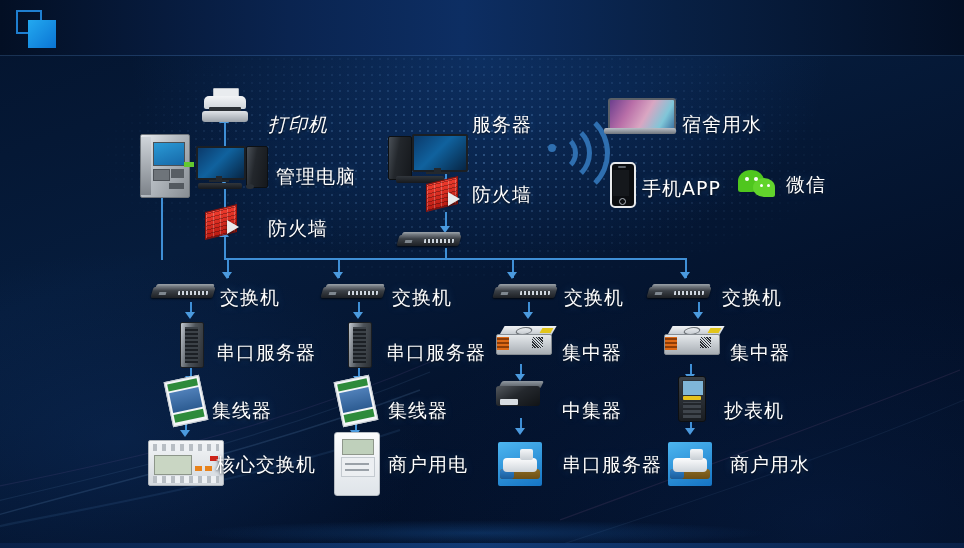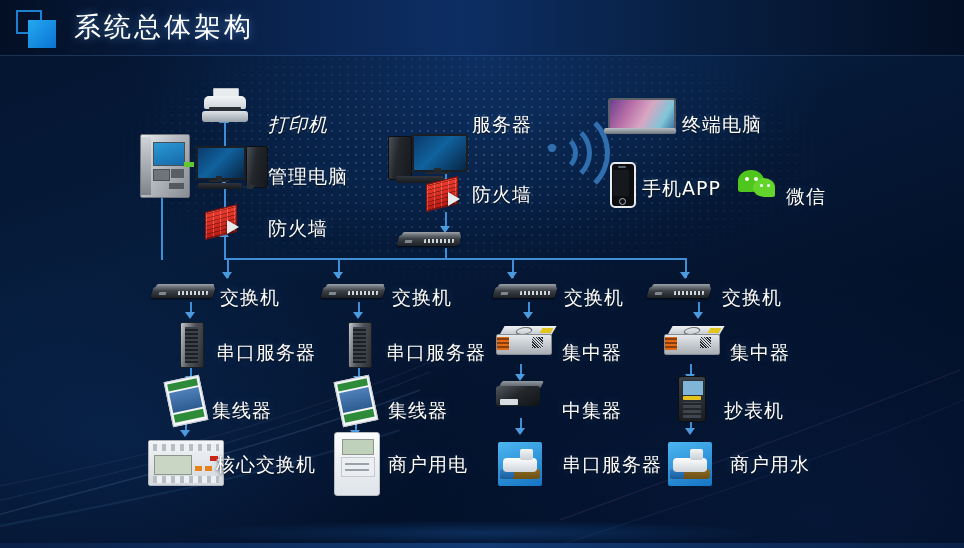--- a/index.html
+++ b/index.html
@@ -209,21 +209,20 @@
     <path d="M400,40 C300,80 190,120 0,190" stroke="rgba(170,110,160,.30)" stroke-width="1.3" fill="none"></path>
     <path d="M404,70 C310,110 200,150 0,215" stroke="rgba(120,160,210,.20)" stroke-width="1.1" fill="none"></path>
   </svg>
 
   <div id="glowbar"></div>
   <div id="titlebar-sep"></div>
   <div id="logo">
     <div class="outline"></div>
     <div class="fill"></div>
   </div>
-  <div id="title">系统总体架构</div>
 
   <div class="ln hl" style="left:224px;top:258px;width:462px;"></div>
 
   <div class="ln vl" style="left:445px;top:248px;height:12px;"></div>
 
   <div class="ln vl" style="left:224px;top:236px;height:24px;"></div>
   <div class="arw up" style="left:219px;top:230px;"></div>
   <div class="ln vl" style="left:224px;top:186px;height:22px;"></div>
   <div class="arw up" style="left:219px;top:180px;"></div>
   <div class="ln vl" style="left:224px;top:122px;height:26px;"></div>
@@ -297,21 +296,21 @@
   <div class="lbl" style="left:268px;top:112px;font-style:italic;">打印机</div>
 
   <div class="node deskset" style="left:196px;top:146px;width:78px;height:42px;">
     <div class="screen" style="left:0;top:0;width:46px;height:30px;"></div>
     <div class="stand" style="left:20px;top:30px;width:6px;height:4px;"></div>
     <div class="stand" style="left:13px;top:34px;width:20px;height:2px;"></div>
     <div class="tower" style="left:50px;top:0;width:20px;height:40px;"></div>
     <div class="kb" style="left:2px;top:37px;width:44px;height:6px;"></div>
     <div class="mouse" style="left:50px;top:38px;width:8px;height:5px;"></div>
   </div>
-  <div class="lbl" style="left:268px;top:164px;">管理电脑</div>
+  <div class="lbl" style="left:276px;top:164px;">管理电脑</div>
 
   <div class="node" style="left:205px;top:206px;">
     <div class="fw">
       <div class="wall"></div>
       <div class="arrowh"></div>
     </div>
   </div>
   <div class="lbl" style="left:268px;top:216px;">防火墙</div>
 
   <div class="node deskset" style="left:388px;top:92px;width:90px;height:52px;">
@@ -347,42 +346,42 @@
     <span style="left:-36px;top:4px;width:80px;height:80px;"></span>
     <span class="dot" style="left:-8px;top:40px;"></span>
   </div>
 
   <div class="node" style="left:604px;top:98px;">
     <div class="laptop">
       <div class="lid"></div>
       <div class="base"></div>
     </div>
   </div>
-  <div class="lbl" style="left:682px;top:112px;">终端电脑</div>
+  <div class="lbl" style="left:682px;top:112px;">宿舍用水</div>
 
   <div class="node" style="left:610px;top:162px;">
     <div class="phone">
       <div class="spk"></div>
       <div class="scr"></div>
       <div class="hm"></div>
     </div>
   </div>
   <div class="lbl" style="left:642px;top:176px;">手机APP</div>
 
   <div class="node" style="left:738px;top:170px;">
     <div class="wechat">
       <div class="b1"></div>
       <div class="b2"></div>
       <i style="left:7px;top:7px;"></i>
         <i style="left:16px;top:7px;"></i>
       <i style="left:22px;top:14px;width:3px;height:3px;"></i>
         <i style="left:29px;top:14px;width:3px;height:3px;"></i>
     </div>
   </div>
-  <div class="lbl" style="left:786px;top:184px;">微信</div>
+  <div class="lbl" style="left:786px;top:172px;">微信</div>
 
   <div class="node" style="left:152px;top:284px;">
     <div class="switch">
         <div class="top"></div>
         <div class="body"></div>
         <div class="ports"></div>
         <div class="led"></div>
       </div>
   </div>
   <div class="lbl" style="left:220px;top:285px;">交换机</div>

